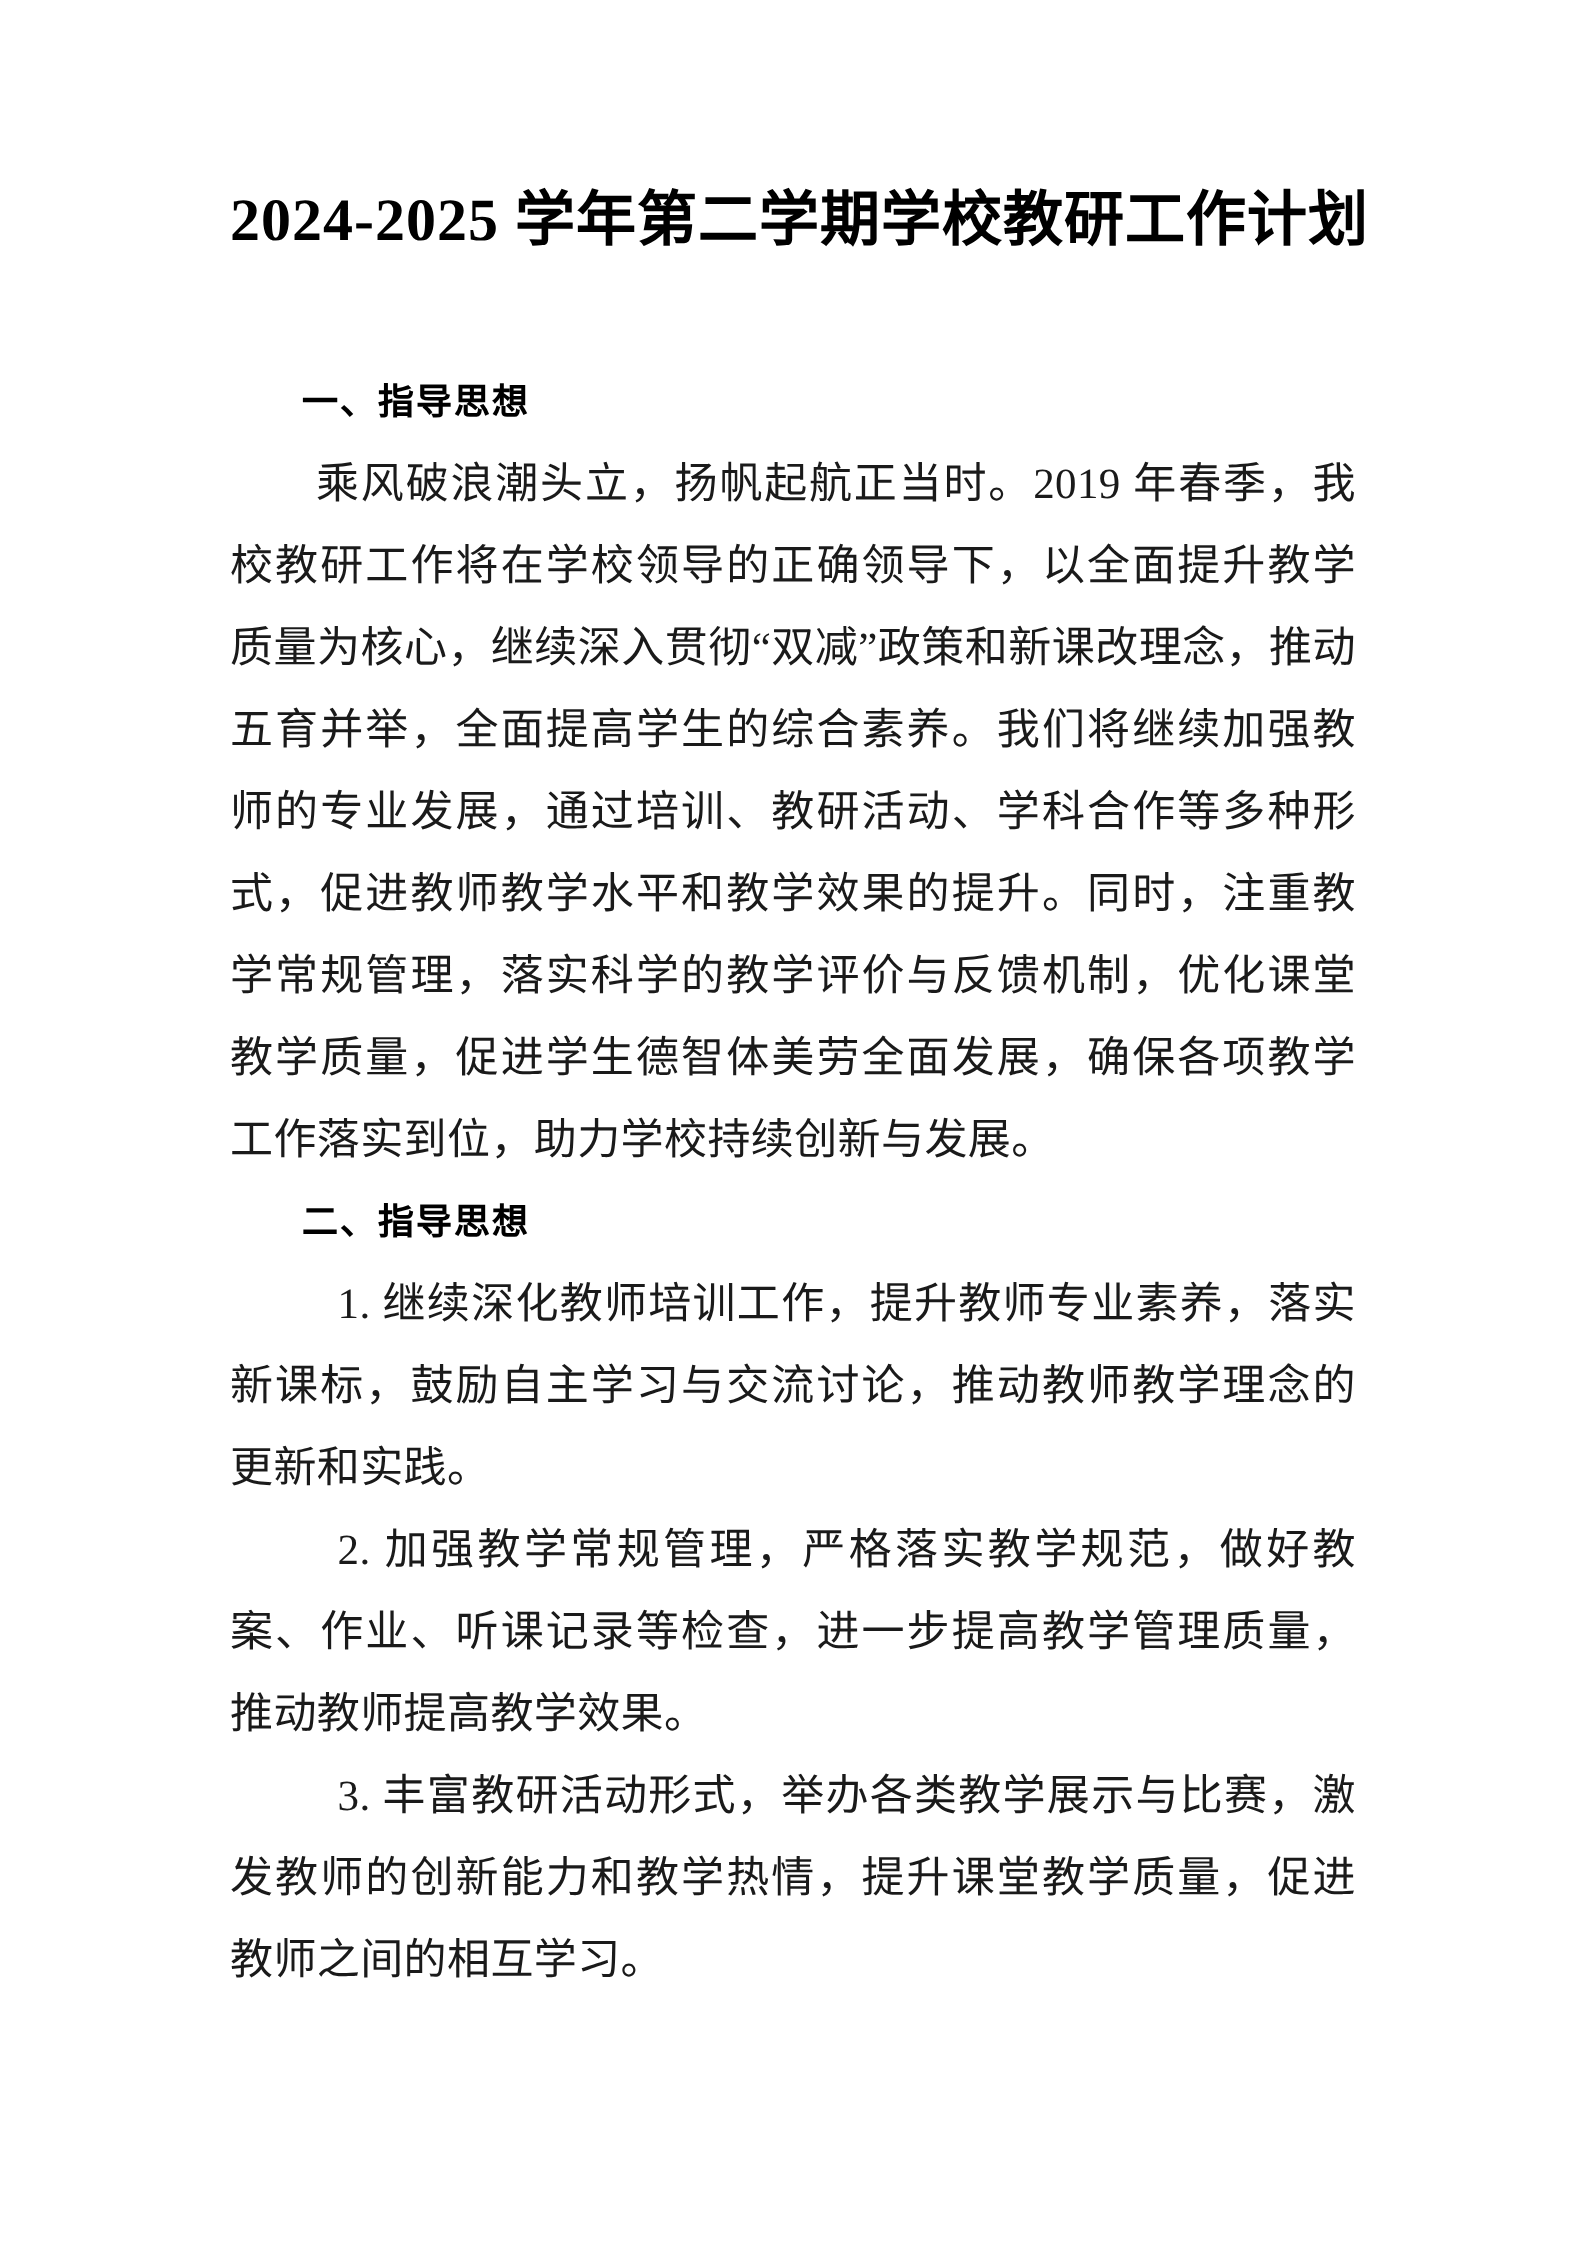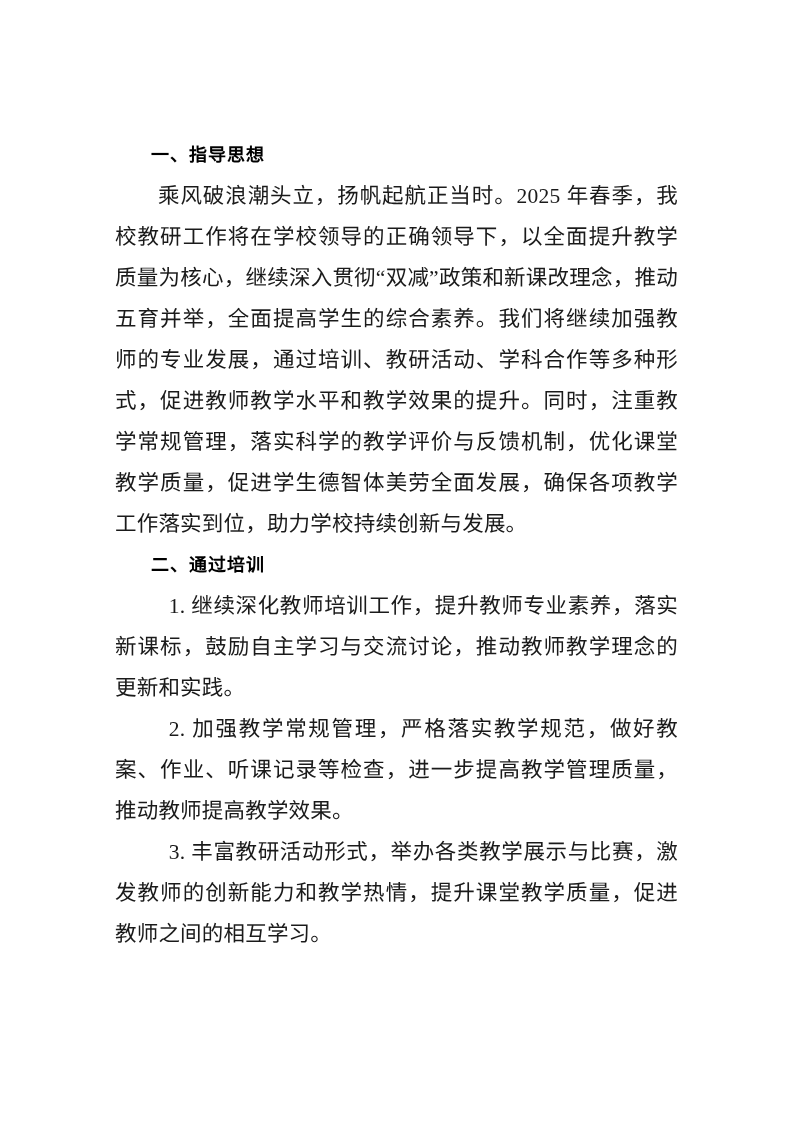--- a/index.html
+++ b/index.html
@@ -58,26 +58,27 @@
   }
   .num-para {
     text-indent: 2.5em;
   }
 </style>
 </head>
 <body>
 
 <div class="page">
 
+  <h1 class="doc-title">2024-2025 学年第二学期学校教研工作计划</h1>
 
   <h2 class="section-heading first">一、指导思想</h2>
 
-  <p class="body-para">乘风破浪潮头立，扬帆起航正当时。2025 年春季，我校教研工作将在学校领导的正确领导下，以全面提升教学质量为核心，继续深入贯彻“双减”政策和新课改理念，推动五育并举，全面提高学生的综合素养。我们将继续加强教师的专业发展，通过培训、教研活动、学科合作等多种形式，促进教师教学水平和教学效果的提升。同时，注重教学常规管理，落实科学的教学评价与反馈机制，优化课堂教学质量，促进学生德智体美劳全面发展，确保各项教学工作落实到位，助力学校持续创新与发展。</p>
+  <p class="body-para">乘风破浪潮头立，扬帆起航正当时。2019 年春季，我校教研工作将在学校领导的正确领导下，以全面提升教学质量为核心，继续深入贯彻“双减”政策和新课改理念，推动五育并举，全面提高学生的综合素养。我们将继续加强教师的专业发展，通过培训、教研活动、学科合作等多种形式，促进教师教学水平和教学效果的提升。同时，注重教学常规管理，落实科学的教学评价与反馈机制，优化课堂教学质量，促进学生德智体美劳全面发展，确保各项教学工作落实到位，助力学校持续创新与发展。</p>
 
-  <h2 class="section-heading">二、通过培训</h2>
+  <h2 class="section-heading">二、指导思想</h2>
 
   <p class="body-para num-para">1. 继续深化教师培训工作，提升教师专业素养，落实新课标，鼓励自主学习与交流讨论，推动教师教学理念的更新和实践。</p>
 
   <p class="body-para num-para">2. 加强教学常规管理，严格落实教学规范，做好教案、作业、听课记录等检查，进一步提高教学管理质量，推动教师提高教学效果。</p>
 
   <p class="body-para num-para">3. 丰富教研活动形式，举办各类教学展示与比赛，激发教师的创新能力和教学热情，提升课堂教学质量，促进教师之间的相互学习。</p>
 
 </div>
 
 </body></html>

